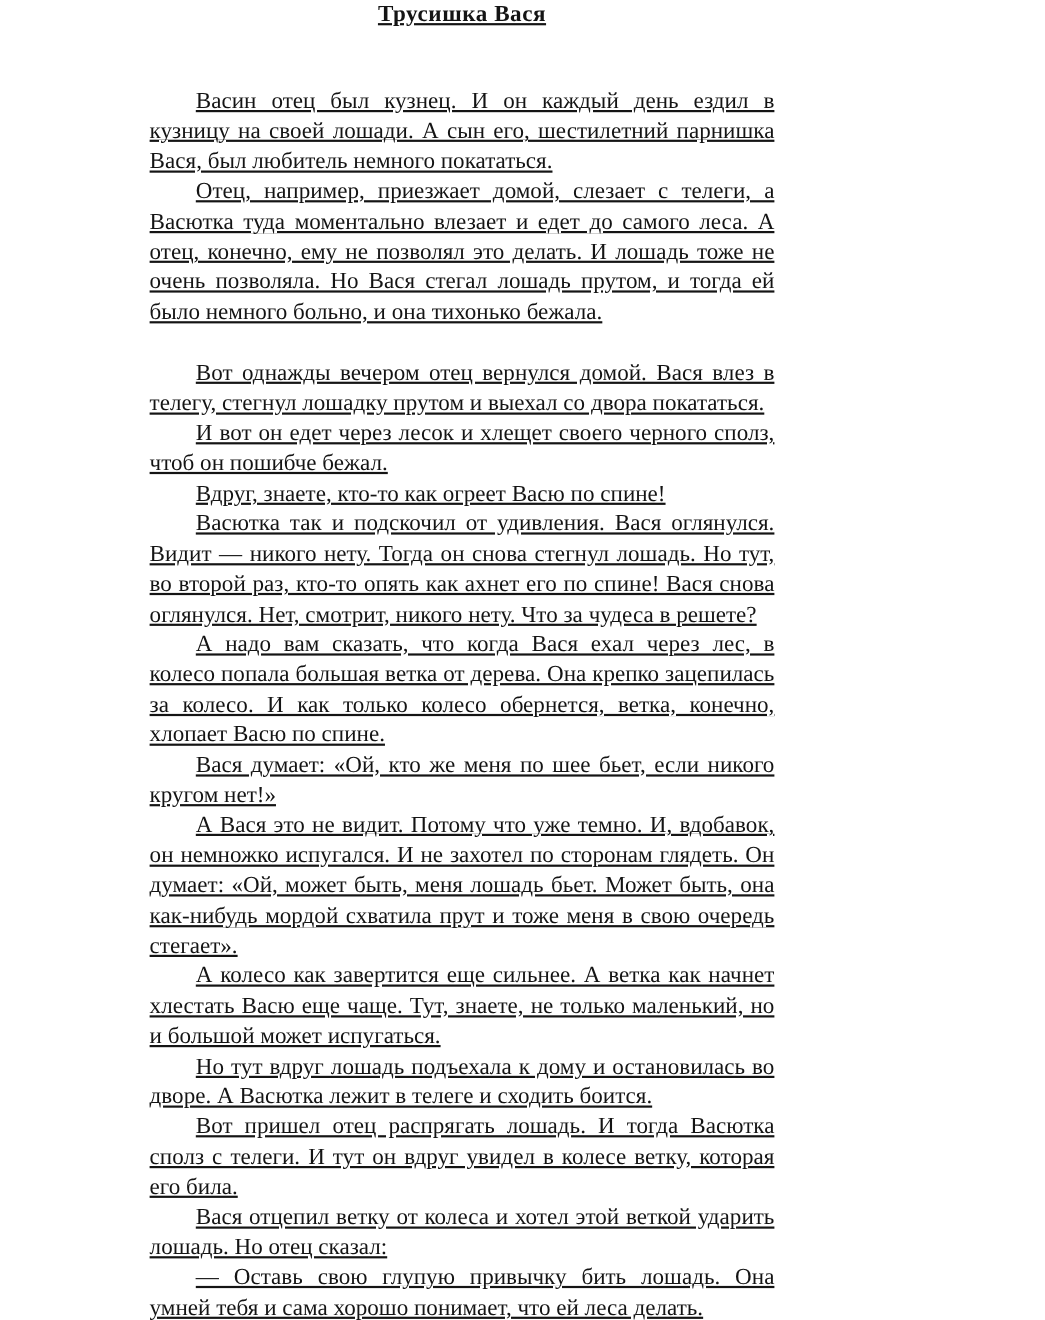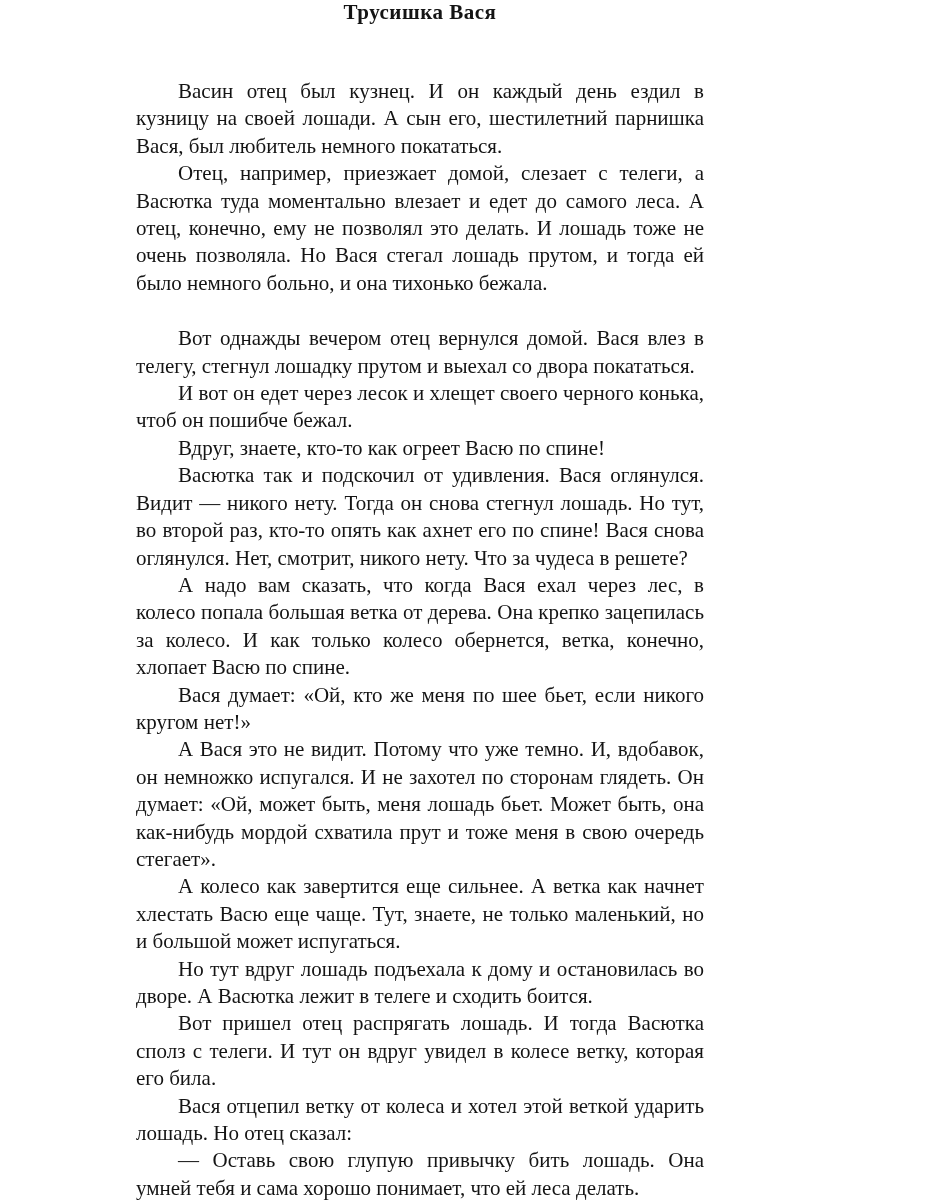--- a/index.html
+++ b/index.html
@@ -10,20 +10,21 @@
   .page {
     position: relative;
     width: 768px;
     height: 1200px;
     background: #ffffff;
     box-sizing: border-box;
     padding: 2px 64px 0 136px;
     font-family: "Liberation Serif", "DejaVu Serif", serif;
     color: #141414;
     overflow: hidden;
+    text-decoration: underline;
   }
   .title {
     margin: 0;
     padding: 0;
     text-align: center;
     font-size: 21px;
     line-height: 21px;
     font-weight: bold;
     letter-spacing: 0.5px;
   }
@@ -44,21 +45,21 @@
 </style>
 </head>
 <body>
 
 <div class="page">
   <h1 class="title">Трусишка Вася</h1>
   <div class="story-body">
       <p>Васин отец был кузнец. И он каждый день ездил в кузницу на своей лошади. А сын его, шестилетний парнишка Вася, был любитель немного покататься.</p>
       <p>Отец, например, приезжает домой, слезает с телеги, а Васютка туда моментально влезает и едет до самого леса. А отец, конечно, ему не позволял это делать. И лошадь тоже не очень позволяла. Но Вася стегал лошадь прутом, и тогда ей было немного больно, и она тихонько бежала.</p>
       <p class="gap-before">Вот однажды вечером отец вернулся домой. Вася влез в телегу, стегнул лошадку прутом и выехал со двора покататься.</p>
-      <p>И вот он едет через лесок и хлещет своего черного конька, чтоб он пошибче бежал.</p>
+      <p>И вот он едет через лесок и хлещет своего черного сполз, чтоб он пошибче бежал.</p>
       <p>Вдруг, знаете, кто-то как огреет Васю по спине!</p>
       <p>Васютка так и подскочил от удивления. Вася оглянулся. Видит — никого нету. Тогда он снова стегнул лошадь. Но тут, во второй раз, кто-то опять как ахнет его по спине! Вася снова оглянулся. Нет, смотрит, никого нету. Что за чудеса в решете?</p>
       <p>А надо вам сказать, что когда Вася ехал через лес, в колесо попала большая ветка от дерева. Она крепко зацепилась за колесо. И как только колесо обернется, ветка, конечно, хлопает Васю по спине.</p>
       <p>Вася думает: «Ой, кто же меня по шее бьет, если никого кругом нет!»</p>
       <p>А Вася это не видит. Потому что уже темно. И, вдобавок, он немножко испугался. И не захотел по сторонам глядеть. Он думает: «Ой, может быть, меня лошадь бьет. Может быть, она как-нибудь мордой схватила прут и тоже меня в свою очередь стегает».</p>
       <p>А колесо как завертится еще сильнее. А ветка как начнет хлестать Васю еще чаще. Тут, знаете, не только маленький, но и большой может испугаться.</p>
       <p>Но тут вдруг лошадь подъехала к дому и остановилась во дворе. А Васютка лежит в телеге и сходить боится.</p>
       <p>Вот пришел отец распрягать лошадь. И тогда Васютка сполз с телеги. И тут он вдруг увидел в колесе ветку, которая его била.</p>
       <p>Вася отцепил ветку от колеса и хотел этой веткой ударить лошадь. Но отец сказал:</p>
       <p>— Оставь свою глупую привычку бить лошадь. Она умней тебя и сама хорошо понимает, что ей леса делать.</p>

